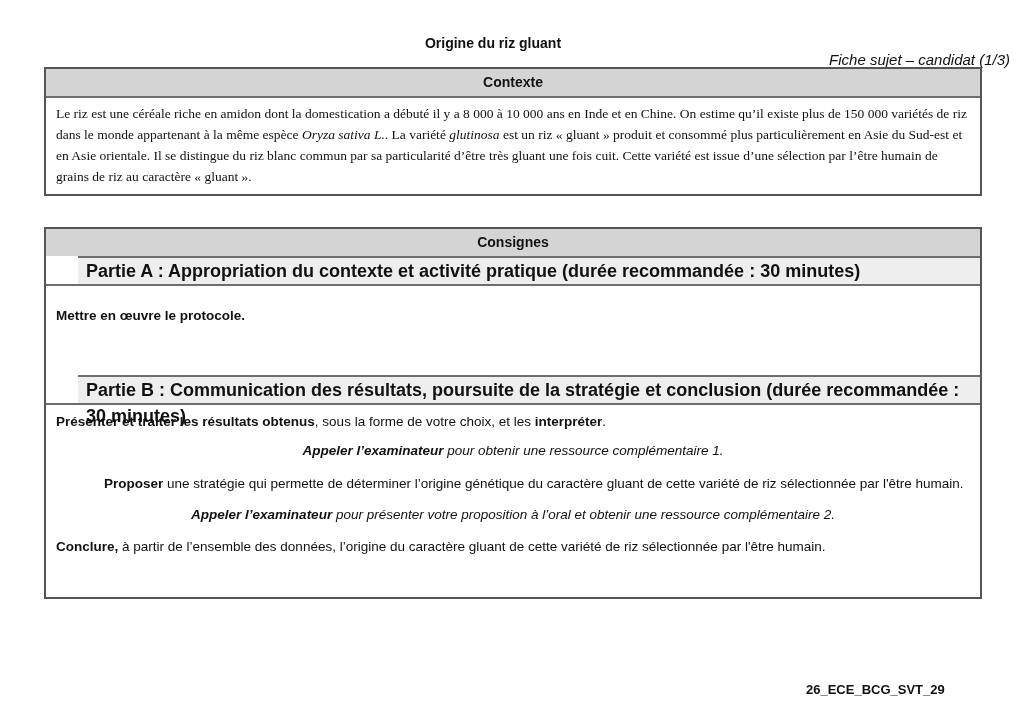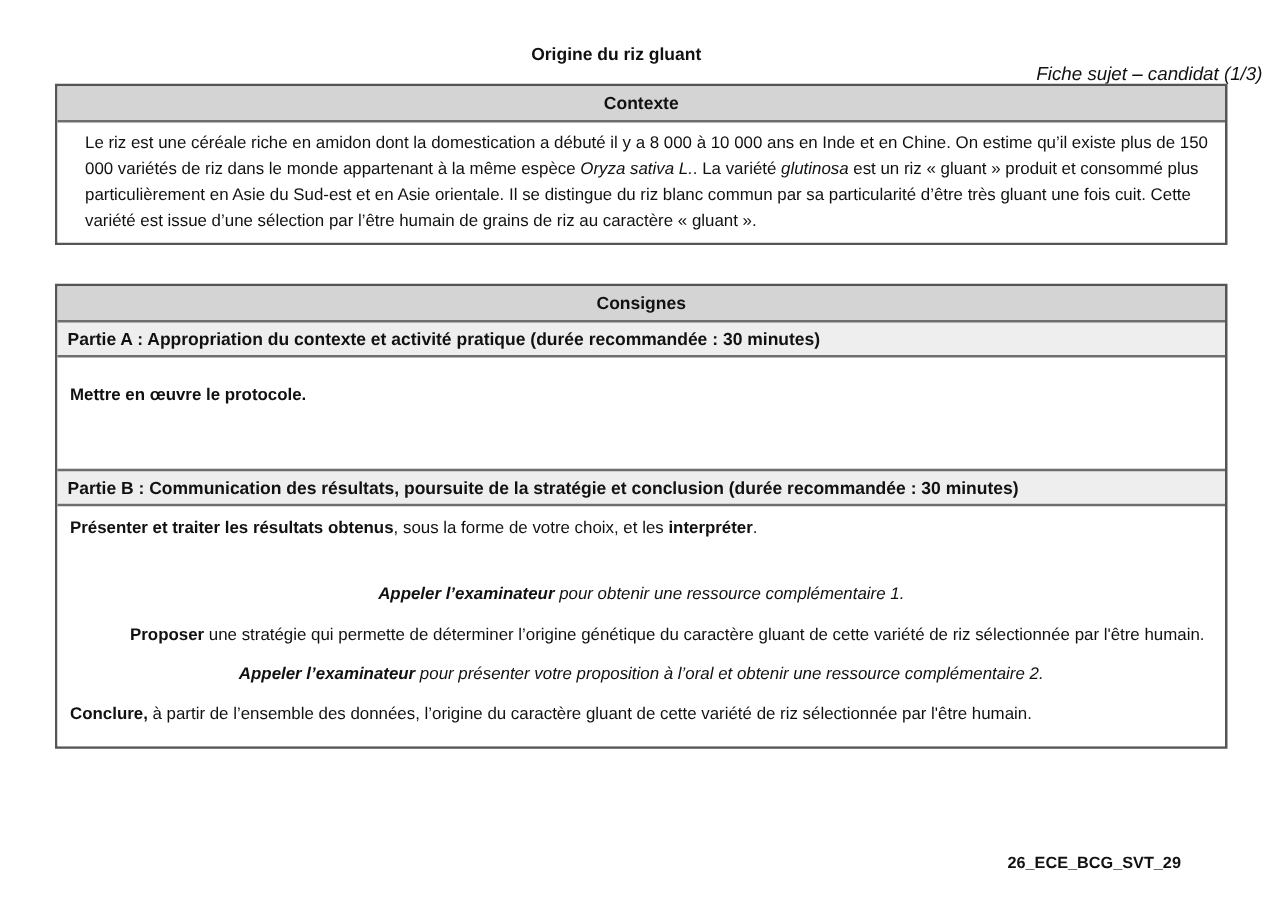--- a/index.html
+++ b/index.html
@@ -37,40 +37,41 @@
   .box-contexte { top: 67px; }
   .box-consignes { top: 227px; }
 
   .section-header {
     background: var(--section-header-bg);
     text-align: center; font-weight: bold; font-size: 14px;
     height: 27px; line-height: 27px;
   }
   .subsection-bar {
     background: var(--subsection-bg);
-    font-weight: bold; font-size: 14px;
+    font-weight: bold; font-size: 18px;
     height: 26px; line-height: 26px;
     padding-left: 8px;
     border-top: 2px solid var(--border-inner);
+    margin-left: 32px;
   }
   .row-body {
     border-top: 2px solid var(--border-inner);
     background: #fff;
     font-size: 13.5px;
   }
-  .contexte-body { padding: 5px 10px 7px 22px; }
+  .contexte-body { padding: 5px 10px 7px 10px; font-family: Liberation Serif, serif; }
   .contexte-body p { line-height: 21px; }
   .contexte-goal { margin-top: 6px; }
 
   .bodyA { height: 83px; padding: 6px 10px 0 10px; }
   .bodyA .protocol { margin-top: 13px; }
   .bodyB { height: 186px; padding: 6px 10px 0 10px; }
   .bodyB p { line-height: 21px; }
   .centered-call { text-align: center; font-style: italic; }
-  .call1 { margin-top: 32px; }
+  .call1 { margin-top: 8px; }
   .proposer { margin-top: 12px; padding-left: 48px; }
   .call2 { margin-top: 10px; }
   .conclure { margin-top: 11px; }
   .row-body p { line-height: 21px; }
 
   .footer-code {
     position: absolute; top: 682px; left: 806px;
     font-weight: bold; font-size: 13px;
   }
 

